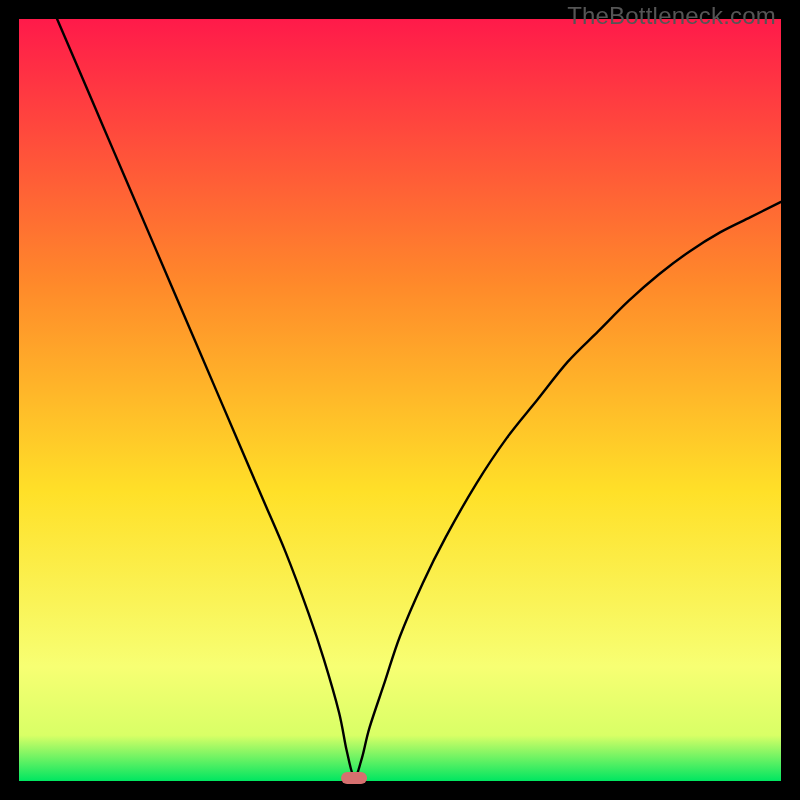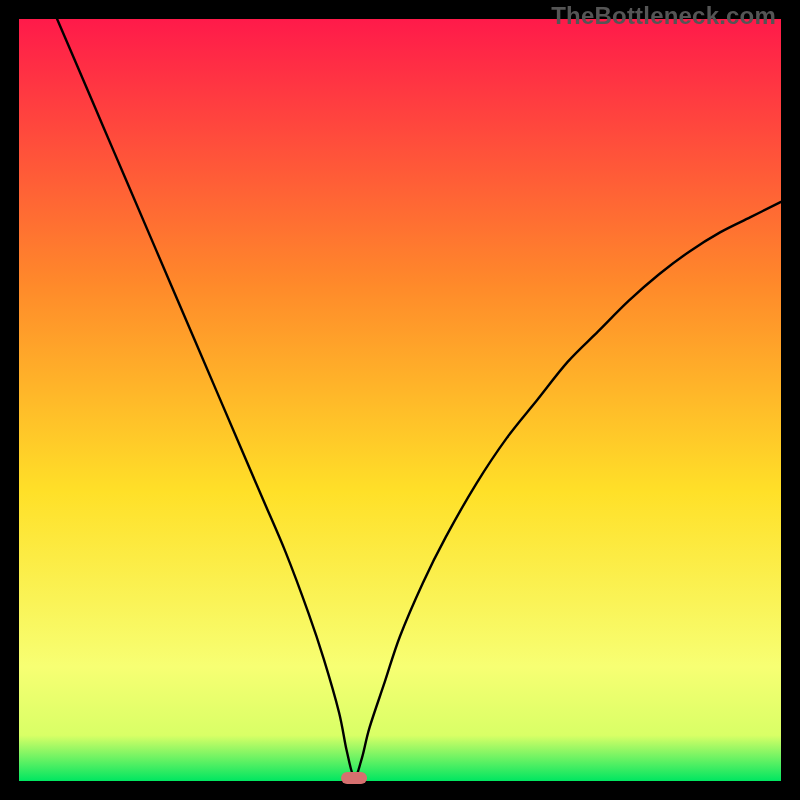--- a/index.html
+++ b/index.html
@@ -25,21 +25,21 @@
     top: 0;
     width: 762px;
     height: 762px;
   }
   .watermark {
     position: absolute;
     top: 2px;
     right: 24px;
     color: #555;
     font-size: 24px;
-    font-weight: 700;
+    font-weight: 400;
     letter-spacing: 0.2px;
     user-select: none;
   }
   .marker {
     position: absolute;
     width: 26px;
     height: 12px;
     border-radius: 6px;
     background: #d6706f;
     transform: translate(-50%, -50%);

